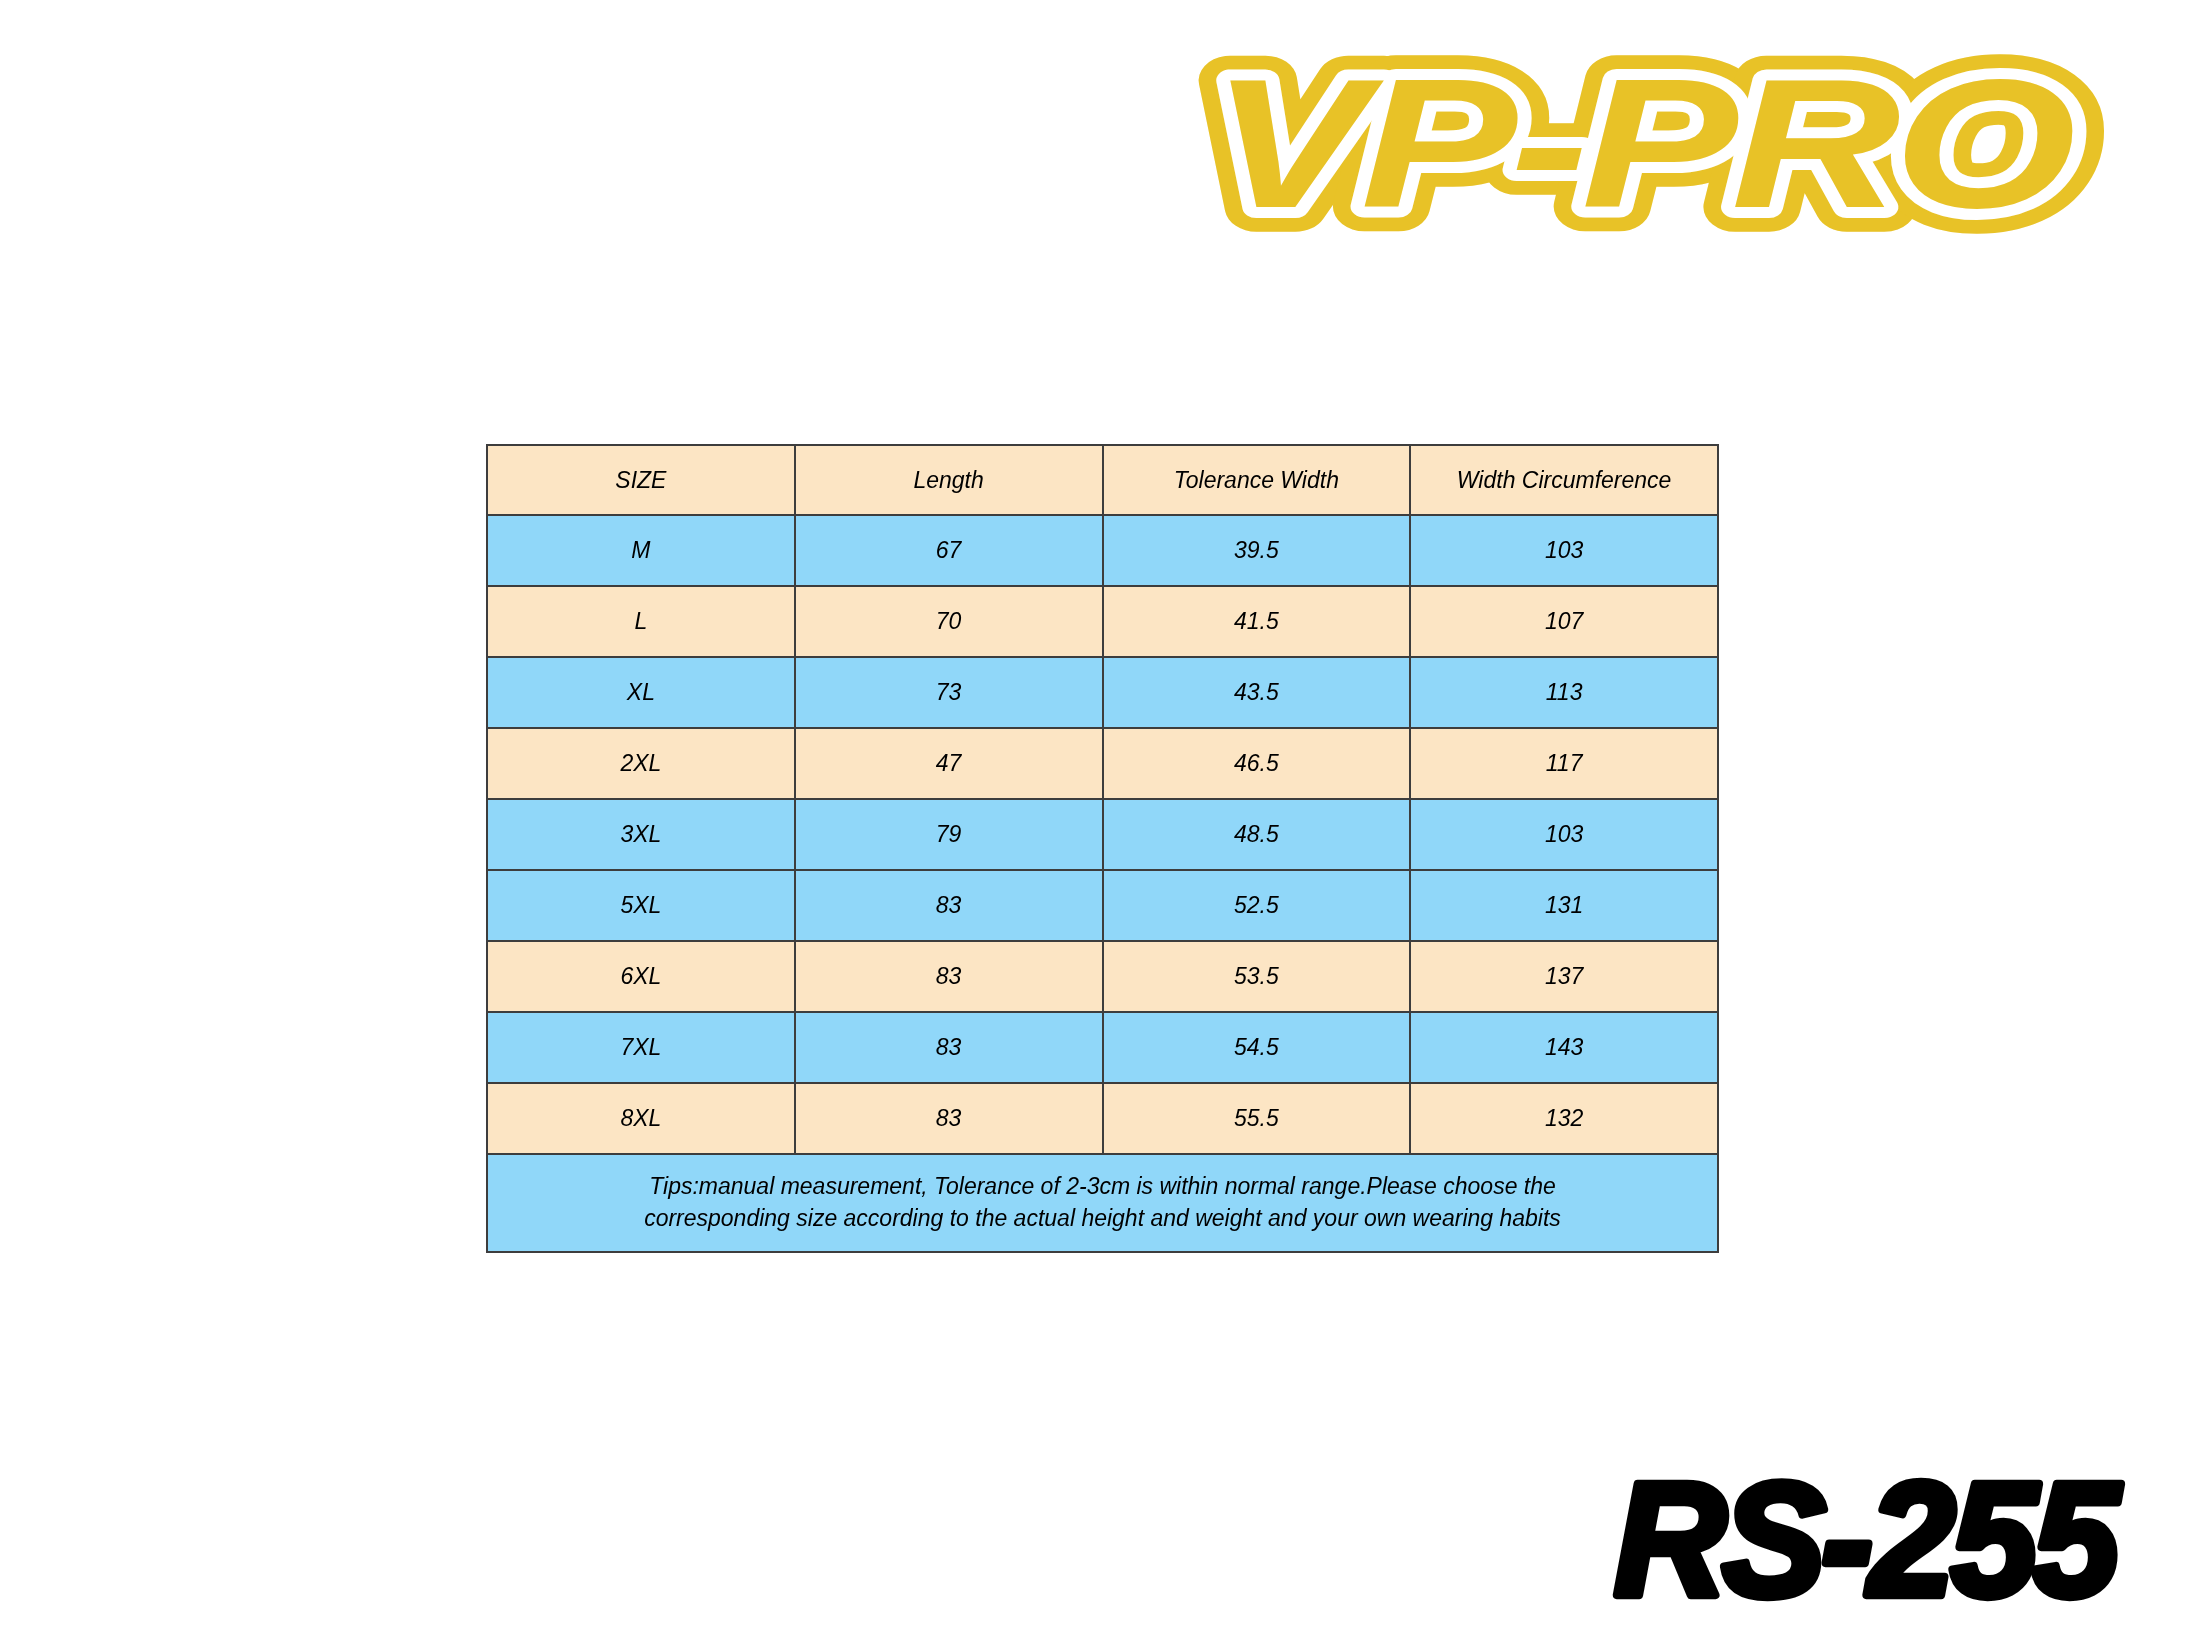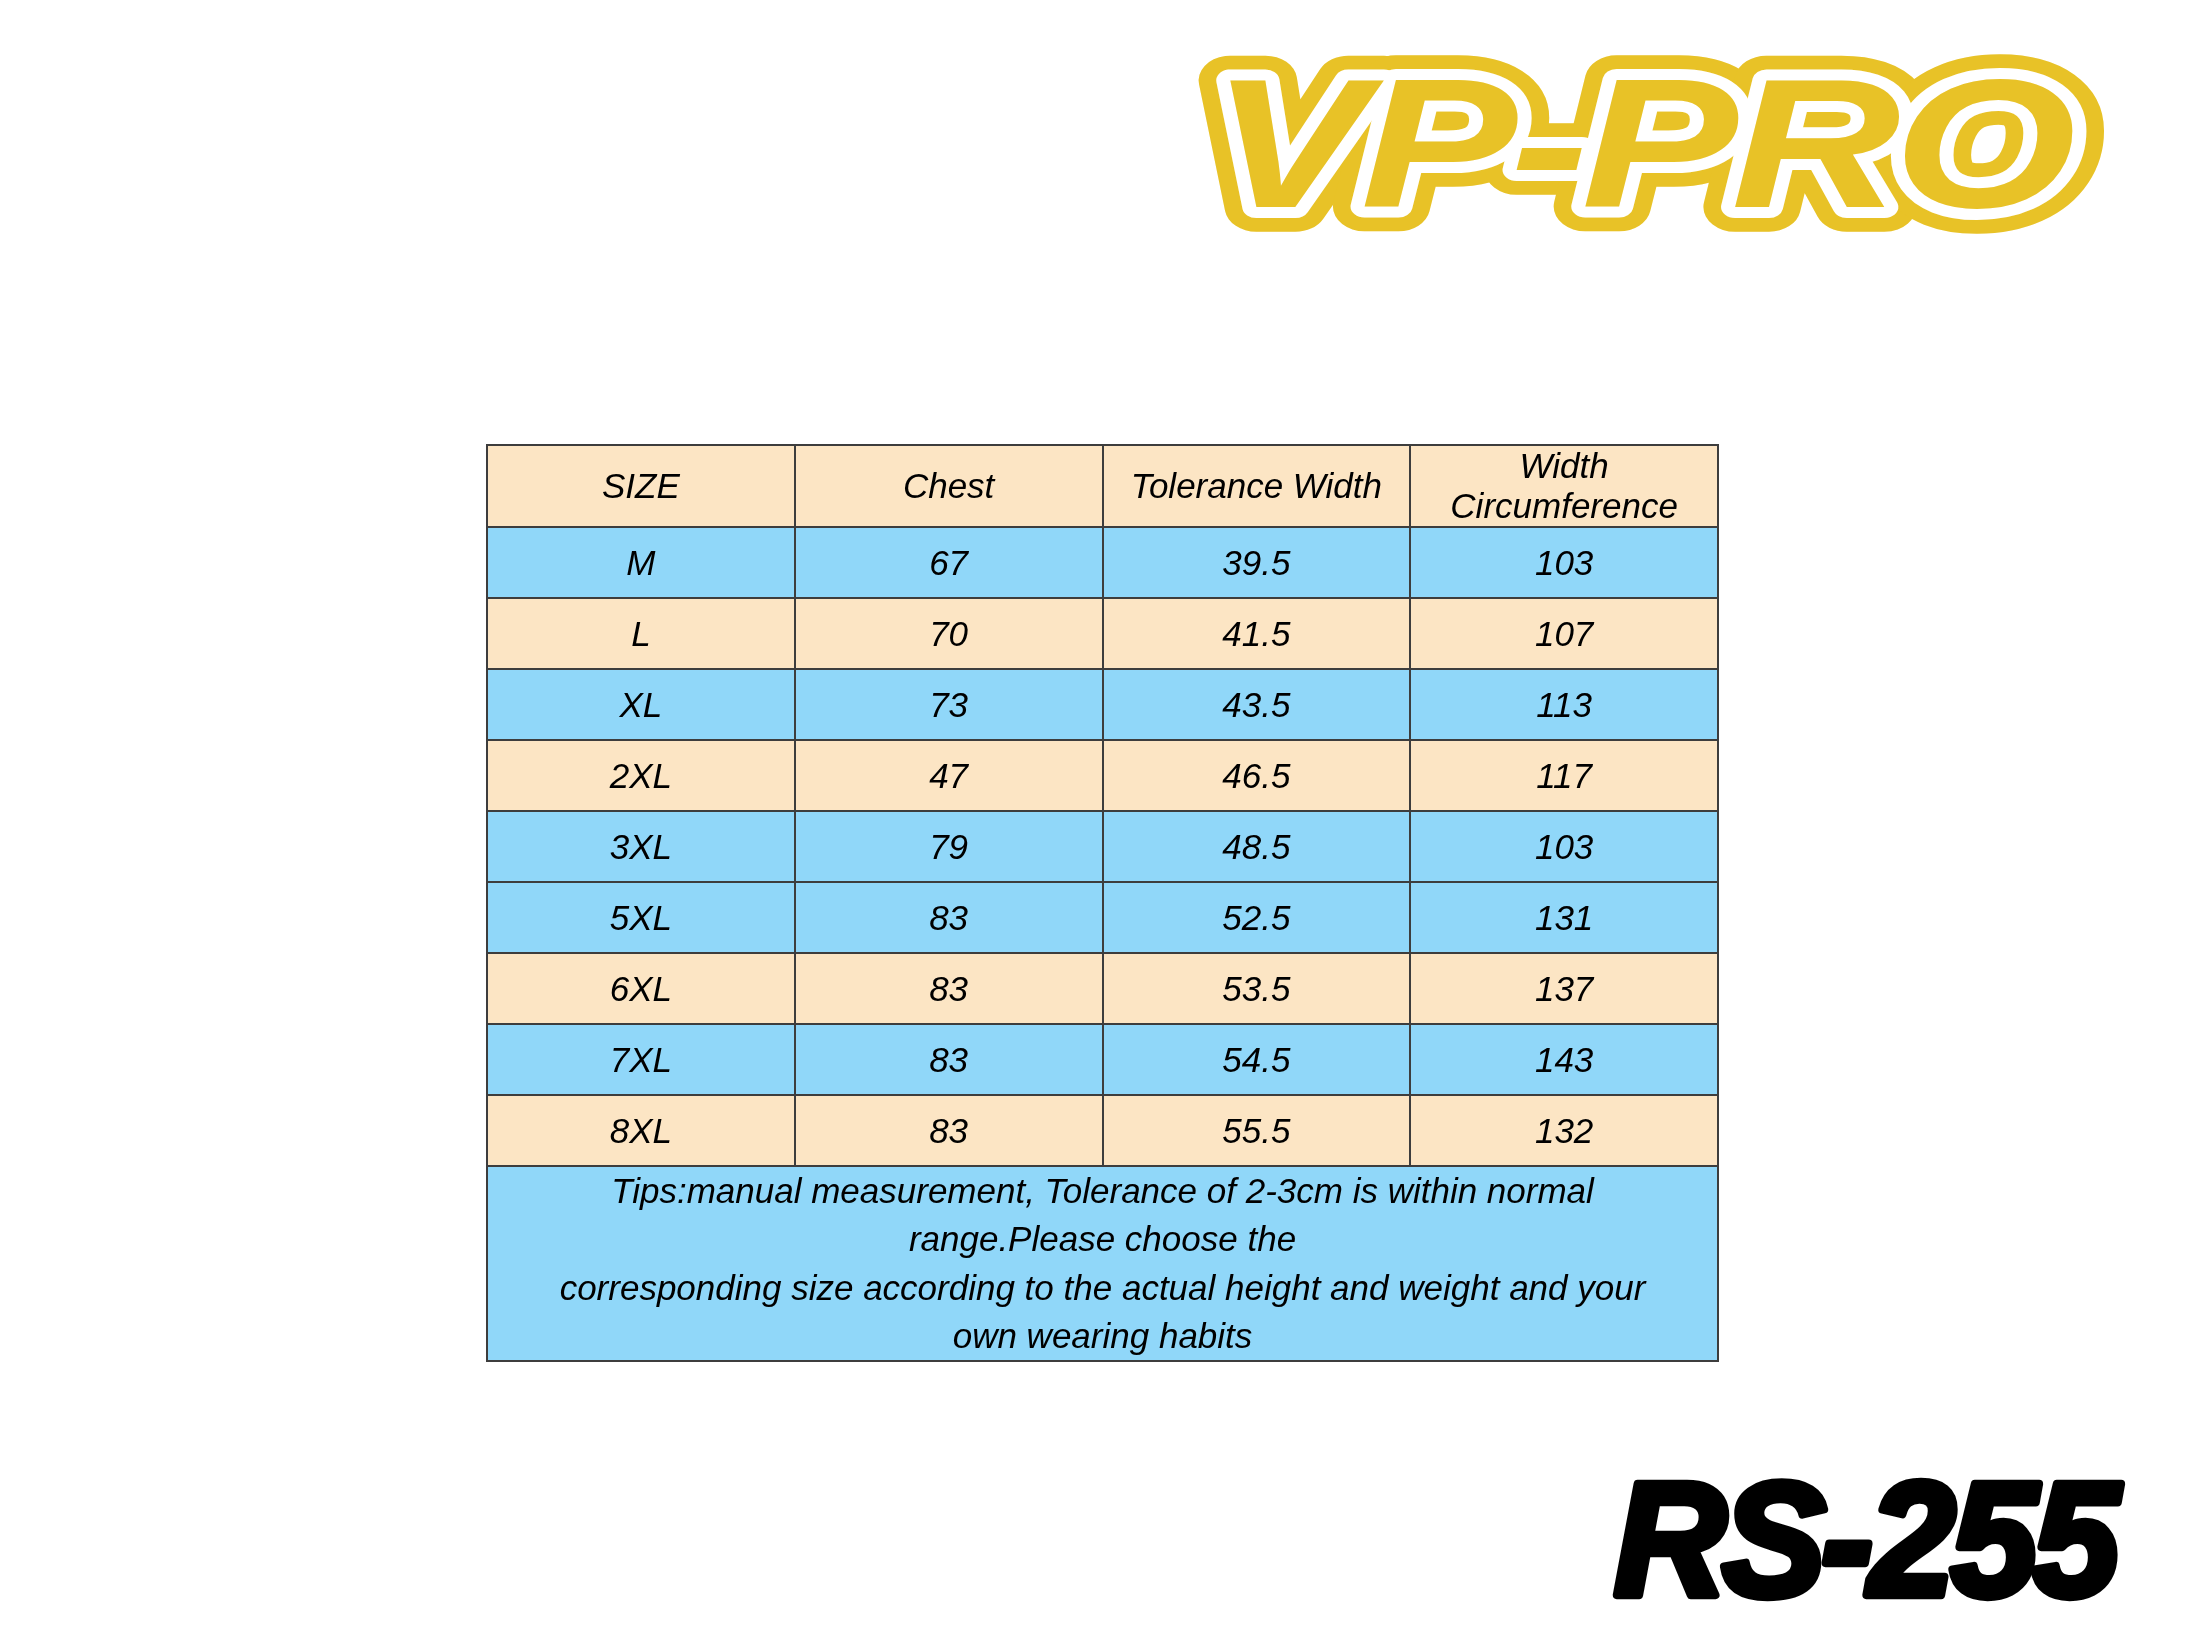--- a/index.html
+++ b/index.html
@@ -30,21 +30,21 @@
 
   
   .size-table {
     position: absolute;
     left: 486px;
     top: 444px;
     width: 1233px;
     border-collapse: collapse;
     table-layout: fixed;
     font-style: italic;
-    font-size: 35px;
+    font-size: 23px;
     color: var(--ink);
   }
   .size-table th,
   .size-table td {
     border: 2.8px solid var(--tbl-border);
     text-align: center;
     vertical-align: middle;
     padding: 0;
     overflow: hidden;
   }
@@ -83,21 +83,21 @@
     <text x="524" y="192" fill="none" stroke-width="54" stroke-linejoin="round" textLength="935" lengthAdjust="spacingAndGlyphs" stroke="#E8C227">VP-PRO</text>
     <text x="524" y="192" fill="none" stroke-width="24" stroke-linejoin="round" textLength="935" lengthAdjust="spacingAndGlyphs" stroke="#FFFFFF">VP-PRO</text>
     <text x="524" y="192" textLength="935" lengthAdjust="spacingAndGlyphs" fill="#E8C227">VP-PRO</text>
   </g>
 </svg>
 
 <table class="size-table">
   <thead>
     <tr>
       <th>SIZE</th>
-      <th>Chest</th>
+      <th>Length</th>
       <th>Tolerance Width</th>
       <th>Width Circumference</th>
     </tr>
   </thead>
   <tbody>
       <tr class="blue">
         <td>M</td>
         <td>67</td>
         <td>39.5</td>
         <td>103</td>

